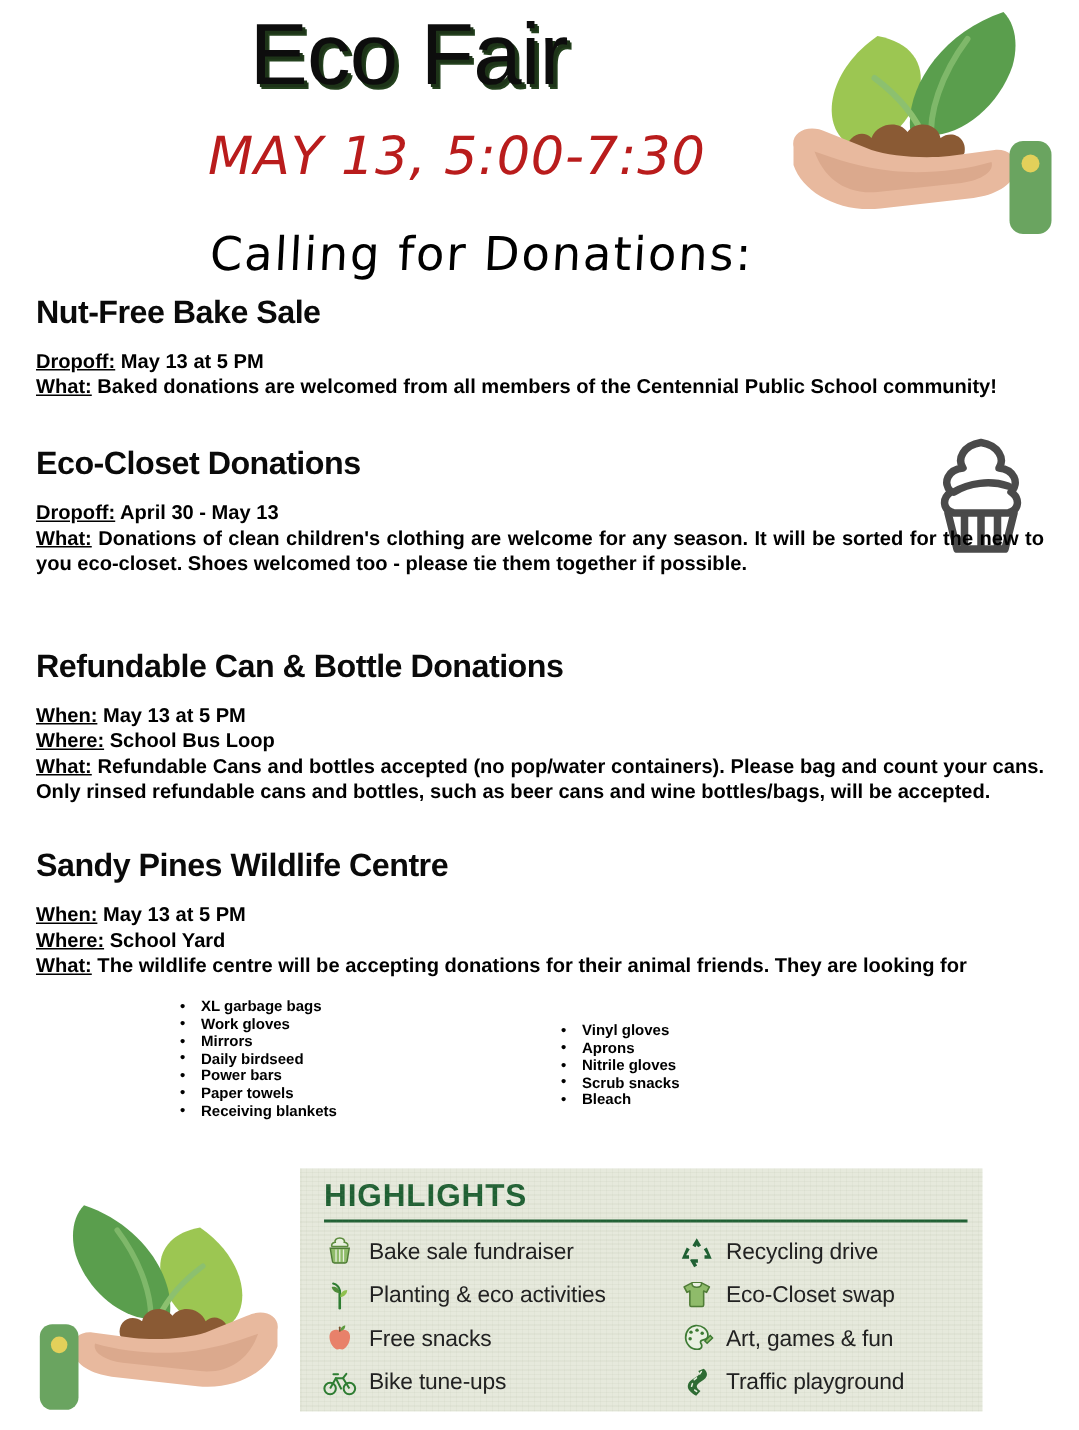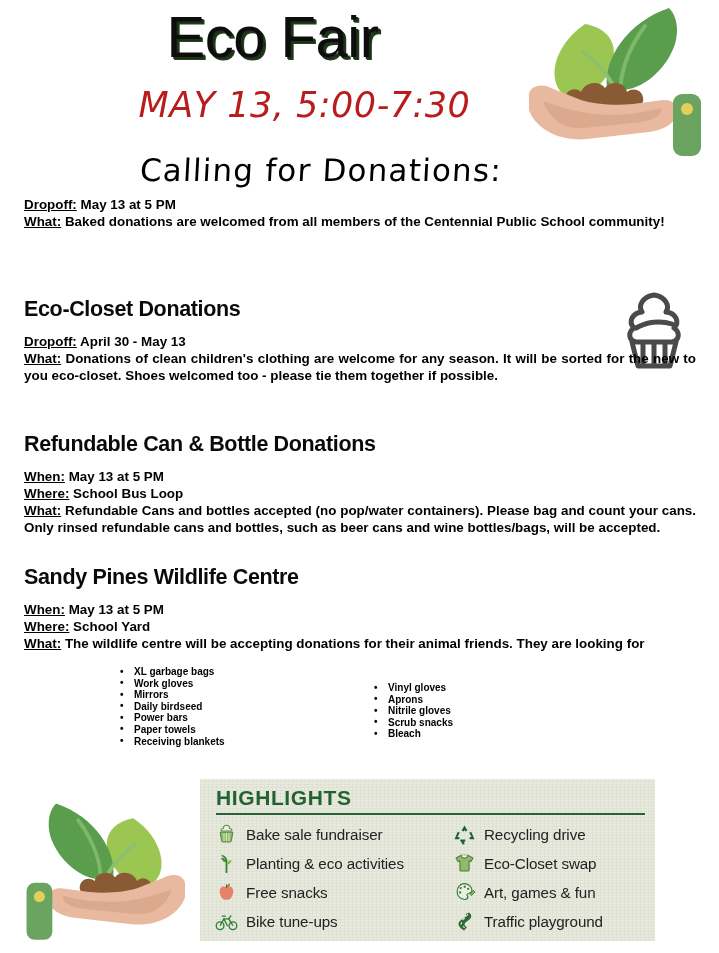--- a/index.html
+++ b/index.html
@@ -226,20 +226,21 @@
   <svg class="cupcake-outline" viewBox="0 0 92 82">
     <g fill="none" stroke="#4a4a4a" stroke-width="5" stroke-linecap="round" stroke-linejoin="round">
       <path d="M46 7 C34 9 30 18 34 24 C24 25 20 34 26 40 C20 44 20 52 28 54 L64 54 C72 52 72 44 66 40 C72 34 68 25 58 24 C62 18 58 9 46 7 Z"></path>
       <path d="M28 40 C38 34 52 32 64 36"></path>
       <path d="M24 54 L30 78 L62 78 L68 54"></path>
       <path d="M35 56 L35 77 M46 56 L46 77 M57 56 L57 77"></path>
     </g>
   </svg>
 
   <div class="sec" style="top:196px;">
+    <div class="sec-h">Nut-Free Bake Sale</div>
     <div class="sec-body">
       <p><span class="lbl">Dropoff:</span><span> May 13 at 5 PM</span></p>
       <p class="just"><span class="lbl">What:</span><span> Baked donations are welcomed from all members of the Centennial Public School community!</span></p>
     </div>
   </div>
 
   <div class="sec" style="top:297px;">
     <div class="sec-h">Eco-Closet Donations</div>
     <div class="sec-body">
       <p><span class="lbl">Dropoff:</span><span> April 30 - May 13</span></p>

